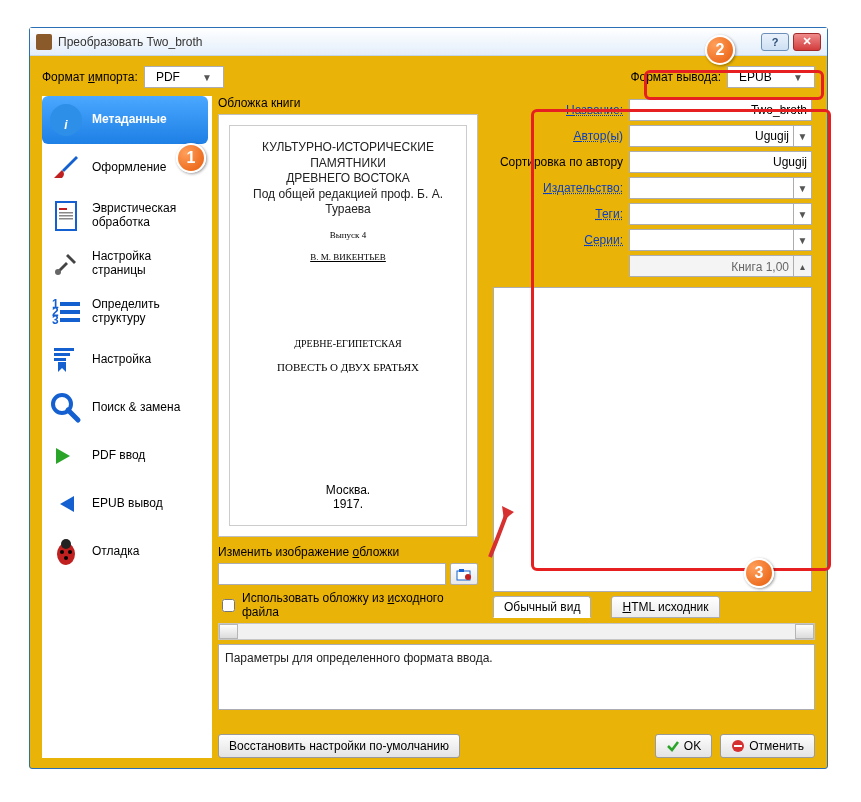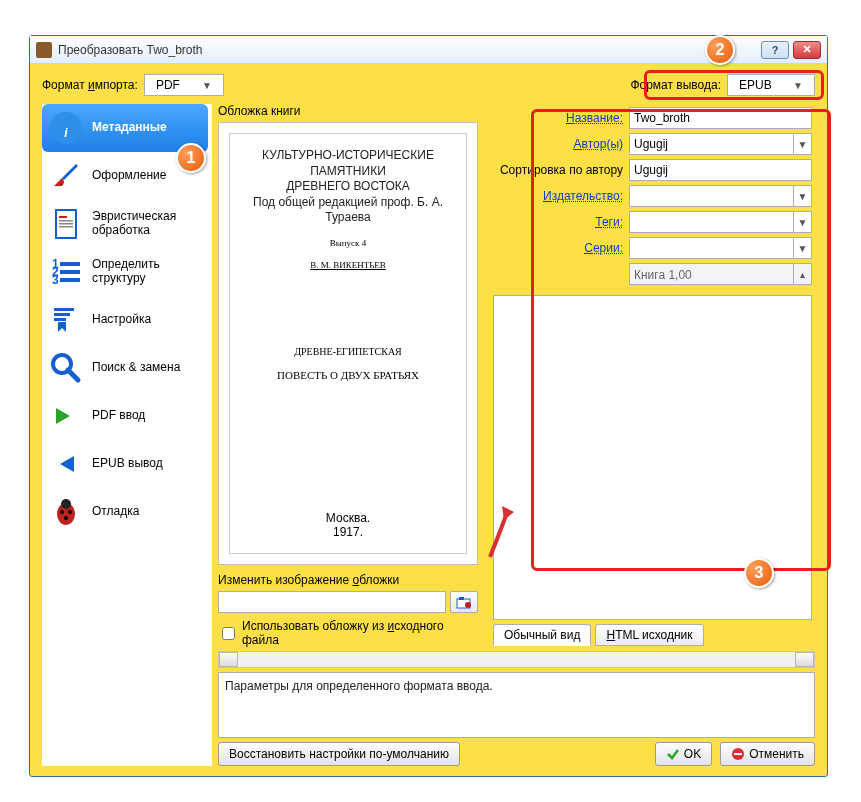--- a/index.html
+++ b/index.html
@@ -1,17 +1,17 @@
 <!DOCTYPE html>
 <html><head>
 <meta charset="utf-8">
 <style>
   * { box-sizing: border-box; font-family: "Segoe UI", Tahoma, Arial, sans-serif; font-size: 12px; }
   body { margin: 0; width: 861px; height: 802px; background: #fff; }
-  .window { position: absolute; left: 29px; top: 35px; width: 799px; height: 742px; border: 1px solid #2b6fb7; background: #fde047; border-radius: 3px; }
+  .window { position: absolute; left: 29px; top: 27px; width: 799px; height: 742px; border: 1px solid #2b6fb7; background: #eab308; border-radius: 3px; }
   .titlebar { height: 28px; background: linear-gradient(#fff,#e3eefb); display: flex; align-items: center; padding: 0 6px; border-bottom: 1px solid #c5d6e8; }
   .titlebar .ticon { width: 16px; height: 16px; background: #8a5a2b; margin-right: 6px; border-radius: 2px; }
   .titlebar .title { flex: 1; color: #333; }
   .titlebtn { width: 28px; height: 18px; border: 1px solid #6a8fb8; background: linear-gradient(#eaf2fb,#cde0f4); border-radius: 3px; margin-left: 4px; display: flex; align-items: center; justify-content: center; color: #2b4e77; font-weight: bold; font-size: 11px; }
   .titlebtn.close { background: linear-gradient(#f08b8b,#d23c3c); border-color: #a12b2b; color: #fff; }
   .content { padding: 10px 12px; display: flex; flex-direction: column; gap: 8px; height: calc(100% - 28px); }
   .fmtrow { display: flex; align-items: center; gap: 6px; }
   .fmtrow .spacer { flex: 1; }
   .combo { display: flex; align-items: center; height: 22px; border: 1px solid #abadb3; background: #fff; padding: 0 11px; min-width: 80px; }
   .combo .arrow { margin-left: auto; color: #555; font-size: 10px; }
@@ -34,36 +34,36 @@
   .page .footer { font-family: "Times New Roman", serif; font-size: 8px; margin-top: auto; text-align: center; }
   .cov-change { margin-top: 8px; }
   .cov-path-row { display: flex; gap: 4px; margin-top: 4px; }
   .cov-path-row input { flex: 1; height: 22px; border: 1px solid #abadb3; padding: 0 4px; }
   .icon-btn { width: 28px; height: 22px; border: 1px solid #abadb3; background: linear-gradient(#fff,#e8e8e8); display: flex; align-items: center; justify-content: center; border-radius: 2px; }
   .chk-row { display: flex; align-items: center; gap: 4px; margin-top: 6px; }
   .meta-right { flex: 1; display: flex; flex-direction: column; border: 1px solid transparent; }
   .meta-form { padding: 2px 2px 2px 6px; }
   .field { display: flex; align-items: center; gap: 6px; margin-bottom: 4px; }
   .field label { flex: 0 0 130px; text-align: right; color: #0a3fbf; text-decoration: underline dotted; }
-  .field input { flex: 1; height: 22px; border: 1px solid #abadb3; padding: 0 4px; }
+  .field input { flex: 1; height: 22px; border: 1px solid #abadb3; padding: 0 4px; text-align: right; }
   .field .cmb { display: flex; flex: 1; border: 1px solid #abadb3; height: 22px; background: #fff; }
   .field .cmb input { border: none; flex: 1; height: 20px; }
   .field .cmb .arrow, .spin .spn-btns { width: 18px; border-left: 1px solid #abadb3; display: flex; align-items: center; justify-content: center; color: #555; font-size: 10px; }
   .spin { display: flex; flex: 1; border: 1px solid #abadb3; height: 22px; background: #f4f4f4; }
   .spin input { border: none; flex: 1; background: transparent; color: #666; padding: 0 4px; }
   .desc-area { flex: 1; border: 1px solid #abadb3; margin: 4px 2px 0 6px; background: #fff; }
-  .tabrow { display: flex; gap: 4px; margin: 4px 2px 0 6px; }
+  .tabrow { display: flex; gap: 20px; margin: 4px 2px 0 6px; }
   .tabrow .tab { border: 1px solid #abadb3; padding: 3px 10px; background: linear-gradient(#fff,#ececec); border-top-left-radius: 3px; border-top-right-radius: 3px; }
   .tabrow .tab.active { background: #fff; border-bottom-color: #fff; }
   .hscroll { height: 17px; border: 1px solid #c5c5c5; background: #f1f1f1; margin-top: 4px; position: relative; }
   .hscroll::before, .hscroll::after { content: ''; position: absolute; top: 0; bottom: 0; width: 17px; background: linear-gradient(#fdfdfd,#dcdcdc); border: 1px solid #b5b5b5; }
   .hscroll::before { left: 0; }
   .hscroll::after { right: 0; }
   .help-area { height: 66px; border: 1px solid #abadb3; background: #fff; margin-top: 4px; padding: 6px; color: #222; }
-  .bottom-row { display: flex; gap: 8px; align-items: center; margin-top: 4px; }
+  .bottom-row { display: flex; gap: 8px; align-items: center; margin-top: 24px; }
   .btn { height: 24px; border: 1px solid #9a9a9a; background: linear-gradient(#fdfdfd,#e3e3e3); padding: 0 10px; display: flex; align-items: center; gap: 4px; border-radius: 3px; }
   .bottom-row .spacer { flex: 1; }
   .badge { position: absolute; width: 30px; height: 30px; border-radius: 50%; background: radial-gradient(circle at 30% 30%, #ff9f5a, #e75b0b); border: 2px solid #fff; box-shadow: 1px 1px 3px rgba(0,0,0,0.4); color: #fff; font-weight: bold; font-size: 16px; display: flex; align-items: center; justify-content: center; z-index: 10; }
   .ring { position: absolute; border: 3px solid #e62020; border-radius: 6px; pointer-events: none; z-index: 9; }
   .arrow-svg { position: absolute; z-index: 9; }
   u { text-decoration: underline; }
 </style>
 </head>
 <body>
 
@@ -114,20 +114,30 @@
           <div class="icon">
             <svg width="36" height="36">
                 <rect x="8" y="4" width="20" height="28" fill="#fff" stroke="#1560d0" stroke-width="2"></rect>
                 <rect x="11" y="10" width="8" height="2" fill="#c02020"></rect>
                 <rect x="11" y="14" width="14" height="1.5" fill="#888"></rect>
                 <rect x="11" y="17" width="14" height="1.5" fill="#888"></rect>
                 <rect x="11" y="20" width="14" height="1.5" fill="#888"></rect>
               </svg>
           </div>
           <span class="lbl">Эвристическая обработка</span>
+        </div>
+        <div class="side-item">
+          <div class="icon">
+            <svg width="36" height="36">
+                <path d="M8 26 L18 16 L20 18 L10 28 Z" fill="#444"></path>
+                <path d="M18 10 L26 18 L28 16 L20 8 Z" fill="#444"></path>
+                <circle cx="10" cy="26" r="3" fill="#666"></circle>
+              </svg>
+          </div>
+          <span class="lbl">Настройка страницы</span>
         </div>
         <div class="side-item">
           <div class="icon">
             <svg width="36" height="36">
                 <text x="4" y="14" font-size="10" fill="#1560d0" font-weight="bold">1</text>
                 <rect x="12" y="8" width="20" height="4" fill="#1560d0"></rect>
                 <text x="4" y="22" font-size="10" fill="#1560d0" font-weight="bold">2</text>
                 <rect x="12" y="16" width="20" height="4" fill="#1560d0"></rect>
                 <text x="4" y="30" font-size="10" fill="#1560d0" font-weight="bold">3</text>
                 <rect x="12" y="24" width="20" height="4" fill="#1560d0"></rect>

